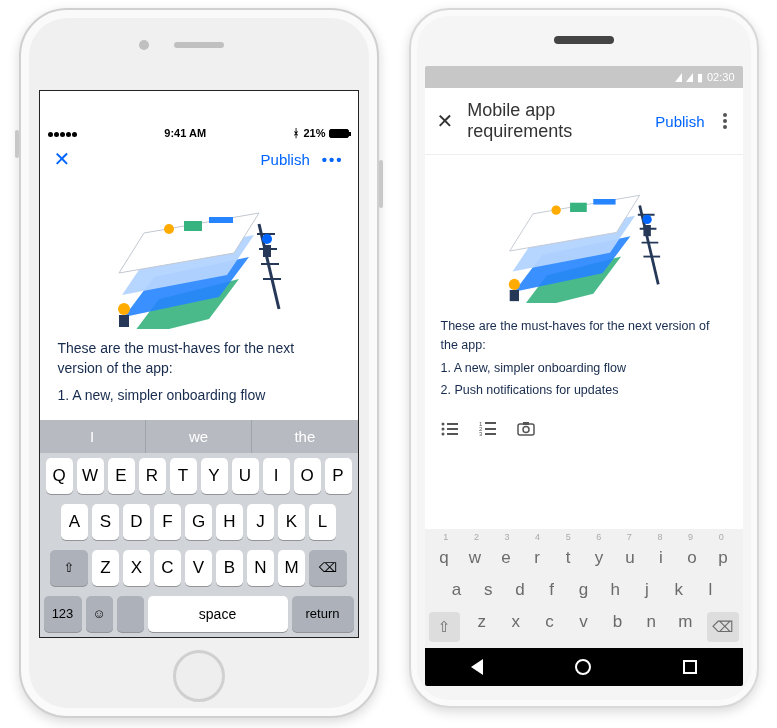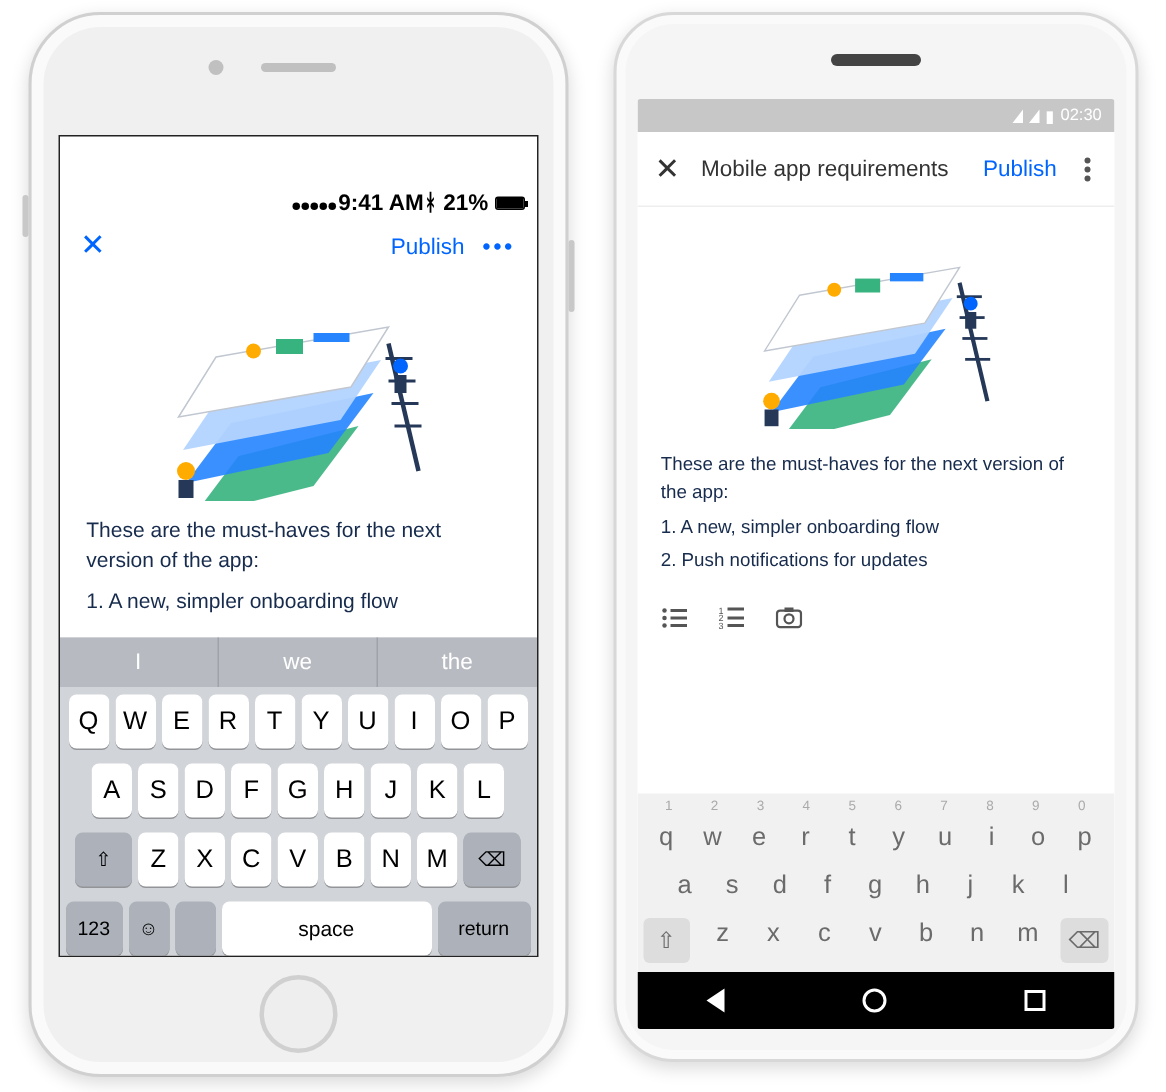--- a/index.html
+++ b/index.html
@@ -82,23 +82,23 @@
     display: flex;
     flex-direction: column;
     overflow: hidden;
   }
 
   
   .ios-status {
     height: 20px;
     display: flex;
     align-items: center;
-    justify-content: flex-end;
+    justify-content: space-between;
     padding: 0 8px;
-    font-size: 15px;
+    font-size: 11px;
     font-weight: 600;
     color: #000;
     margin-top: 36px;
   }
   .ios-status .dots span {
     display: inline-block;
     width: 5px; height: 5px;
     border-radius: 50%;
     background: #000;
     margin-right: 1px;
@@ -263,21 +263,21 @@
   .and-header {
     display: flex;
     align-items: center;
     padding: 12px 12px;
     gap: 14px;
     border-bottom: 1px solid #eee;
   }
   .and-header .close-x { font-size: 20px; color: #333; }
   .and-header .title {
     flex: 1;
-    font-size: 15px;
+    font-size: 18px;
     color: #333;
   }
   .and-header .publish { color: #0065FF; font-size: 15px; font-weight: 500; }
   .and-header .vdots {
     display: flex;
     flex-direction: column;
     gap: 2px;
     padding: 0 4px;
   }
   .and-header .vdots span {

